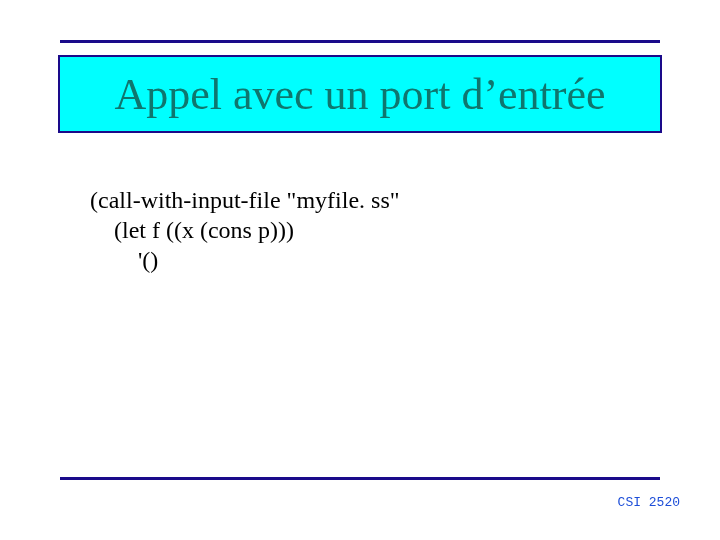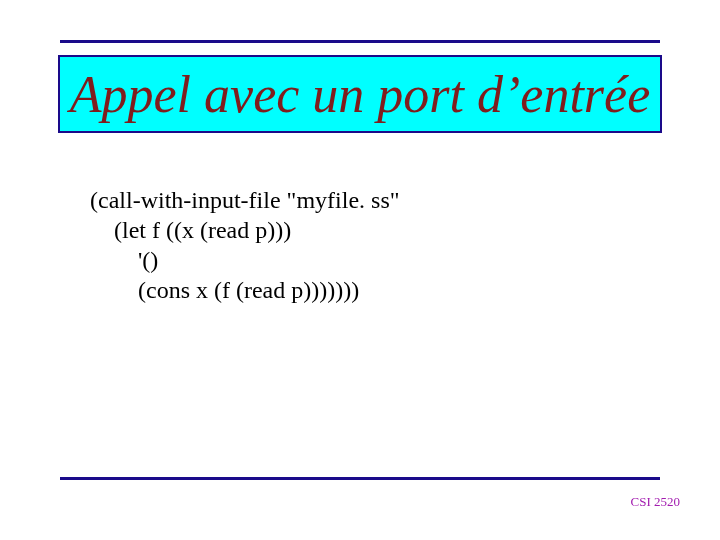--- a/index.html
+++ b/index.html
@@ -33,26 +33,25 @@
     top: 55px;
     height: 78px;
     background: #00ffff;
     border: 2px solid #1a0a8a;
     box-sizing: border-box;
     display: flex;
     align-items: center;
     justify-content: center;
   }
   .title-text {
-    font-size: 52px;
+    font-size: 44px;
     font-weight: 400;
-    color: #7f1d1d;
+    color: #0f766e;
     font-family: "Times New Roman", Times, serif;
     white-space: nowrap;
-    font-style: italic;
   }
   .body {
     position: absolute;
     left: 90px;
     top: 185px;
     right: 60px;
     font-size: 24px;
     line-height: 1.25;
     font-family: "Times New Roman", Times, serif;
   }
@@ -65,39 +64,38 @@
     right: 60px;
     bottom: 60px;
     height: 0;
     border-top: 3px solid #1a0a8a;
   }
   .footer {
     position: absolute;
     right: 40px;
     bottom: 30px;
     font-size: 13px;
-    font-family: Liberation Serif, serif;
-    color: #a21caf;
+    font-family: Liberation Mono, monospace;
+    color: #1d4ed8;
   }
 </style>
 </head>
 <body>
 
 <div class="slide">
 
   <div class="top-rule"></div>
 
   <div class="title-box">
     <span class="title-text">Appel avec un port d’entrée</span>
   </div>
 
   <div class="body">
     <div>(call-with-input-file "myfile. ss"</div>
-    <div>    (let f ((x (read p)))</div>
+    <div>    (let f ((x (cons p)))</div>
     <div>        '()</div>
-    <div>        (cons x (f (read p)))))))</div>
   </div>
 
   <div class="bottom-rule"></div>
 
   <div class="footer">CSI 2520</div>
 
 </div>
 
 </body></html>

